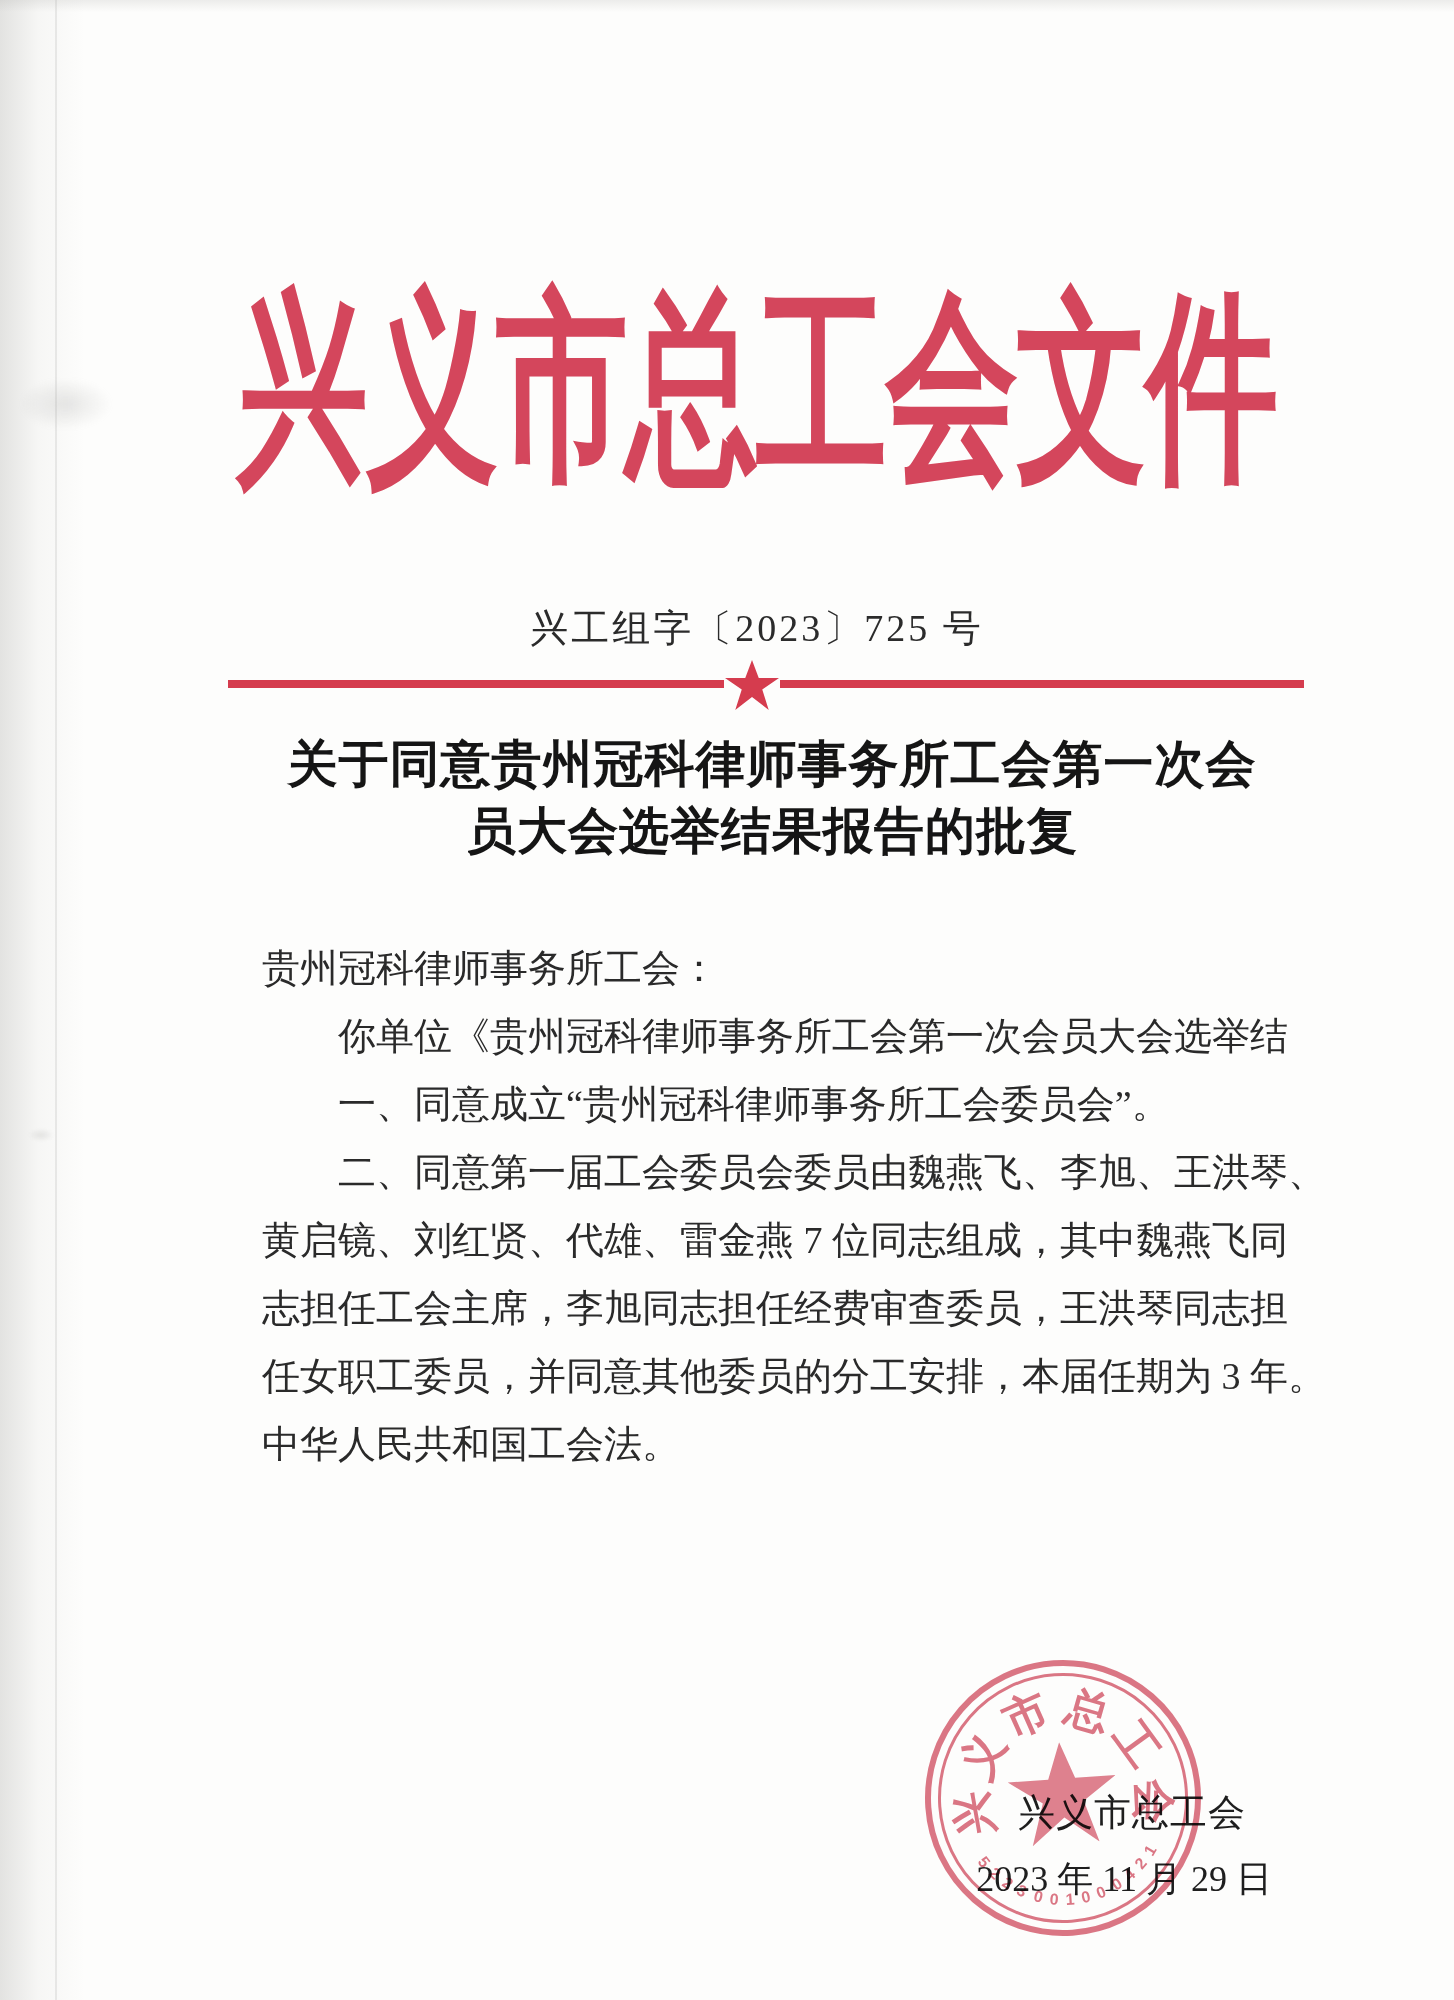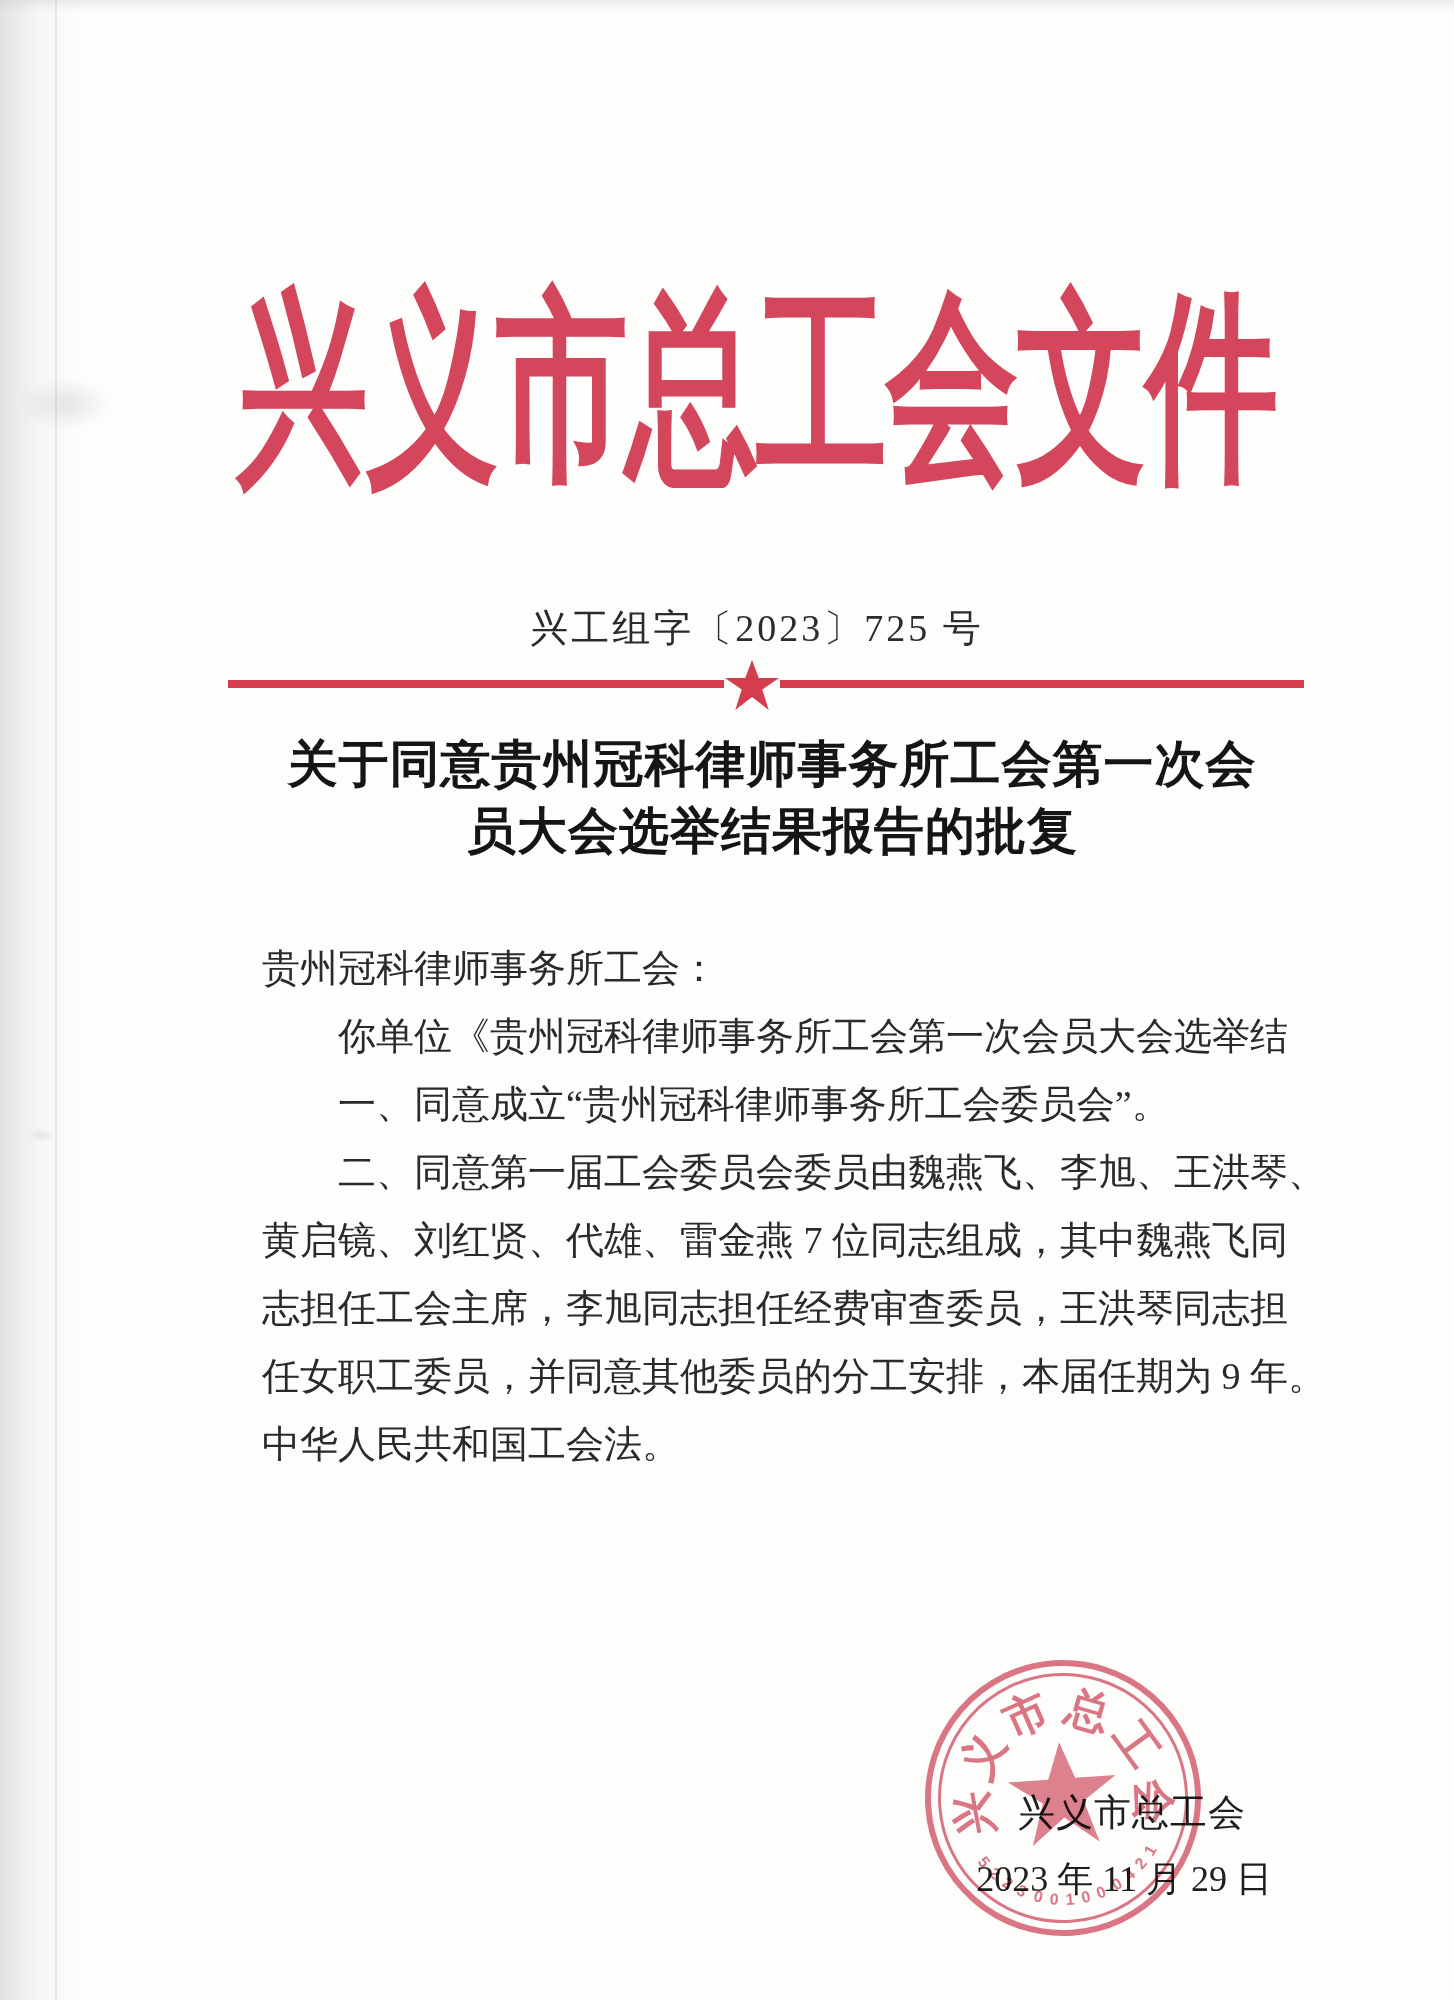--- a/index.html
+++ b/index.html
@@ -178,21 +178,21 @@
       <div>员大会选举结果报告的批复</div>
     </div>
 
     <div class="doc-body">
       <div class="line">贵州冠科律师事务所工会：</div>
       <div class="line">　　你单位《贵州冠科律师事务所工会第一次会员大会选举结</div>
       <div class="line">　　一、同意成立“贵州冠科律师事务所工会委员会”。</div>
       <div class="line">　　二、同意第一届工会委员会委员由魏燕飞、李旭、王洪琴、</div>
       <div class="line">黄启镜、刘红贤、代雄、雷金燕 7 位同志组成，其中魏燕飞同</div>
       <div class="line">志担任工会主席，李旭同志担任经费审查委员，王洪琴同志担</div>
-      <div class="line">任女职工委员，并同意其他委员的分工安排，本届任期为 9 年。</div>
+      <div class="line">任女职工委员，并同意其他委员的分工安排，本届任期为 3 年。</div>
       <div class="line">中华人民共和国工会法。</div>
     </div>
 
     <div class="signature">兴义市总工会</div>
     <div class="sign-date">2023 年 11 月 29 日</div>
 
     <div class="seal">
       <div class="seal-ring-outer"></div>
       <div class="seal-ring-inner"></div>
       <div class="star-shape seal-star"></div>

